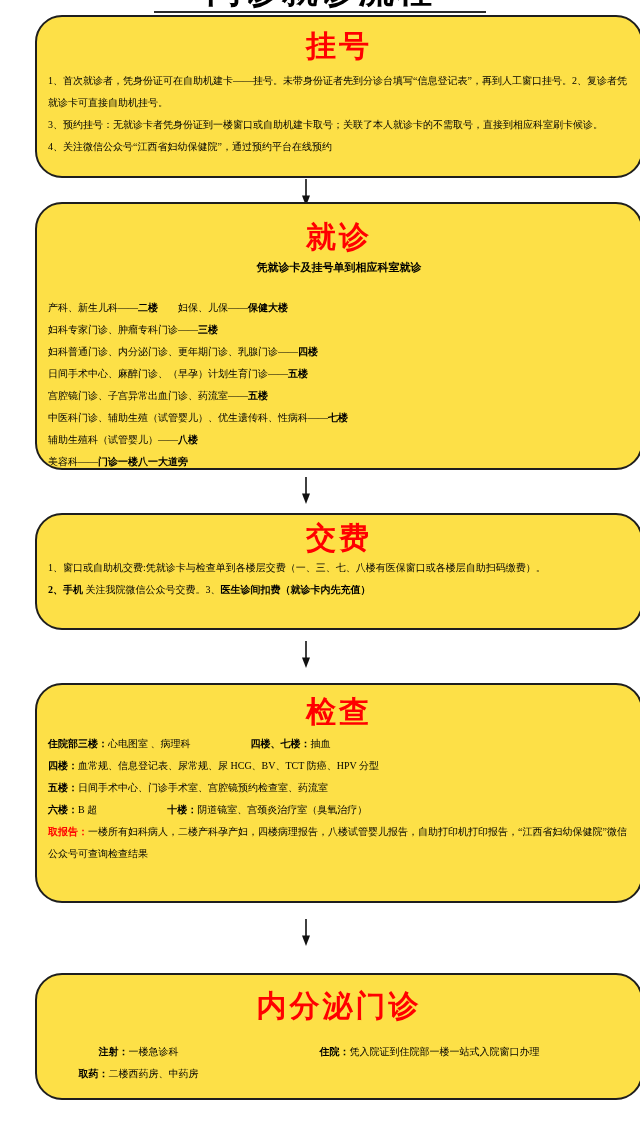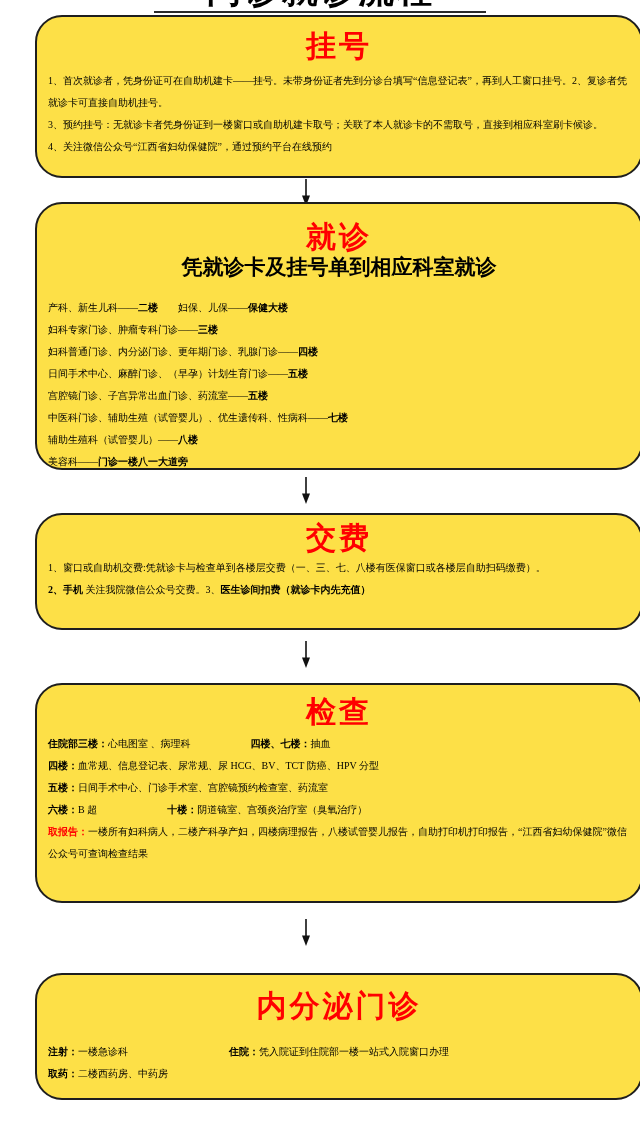--- a/index.html
+++ b/index.html
@@ -58,32 +58,32 @@
   }
   #box-register .box-heading { margin-top: 12px; margin-bottom: 7px; }
   #box-consult  .box-heading { margin-top: 16px; margin-bottom: 3px; }
   #box-payment  .box-heading { margin-top: 6px;  margin-bottom: 2px; }
   #box-exam     .box-heading { margin-top: 10px; margin-bottom: 4px; }
   #box-revisit  .box-heading { margin-top: 14px; margin-bottom: 18px; }
 
   .box-subtitle {
     text-align: center;
     font-weight: bold;
-    font-size: 21px;
+    font-size: 11px;
     line-height: 20px;
   }
   #box-consult .box-body { margin-top: 20px; }
 
   .box-body {
     padding: 0 11px;
     font-size: 10px;
     line-height: 22px;
   }
   .box-body .line { margin: 0; }
-  .box-body .cols { display: grid; }
+  .box-body .cols { display: grid; text-align: center; }
   .b { font-weight: bold; }
 
   
   .arrow { position: absolute; left: 297px; }
   #arrow1 { top: 179px; }
   #arrow2 { top: 477px; }
   #arrow3 { top: 641px; }
   #arrow4 { top: 919px; }
 </style>
 </head>

